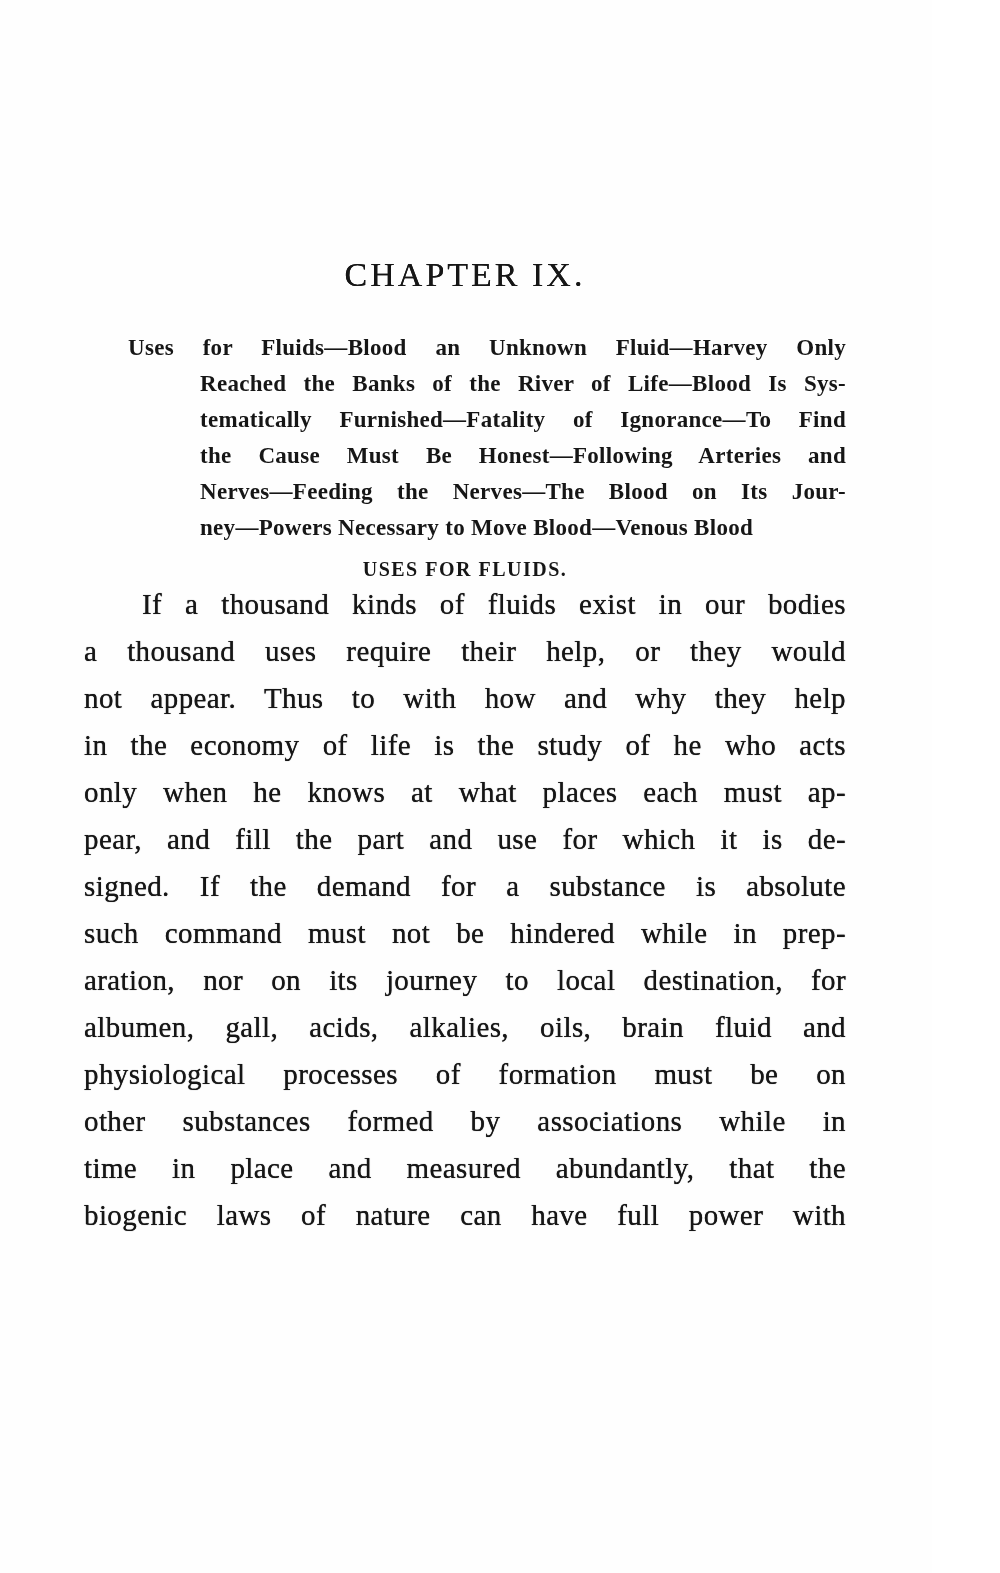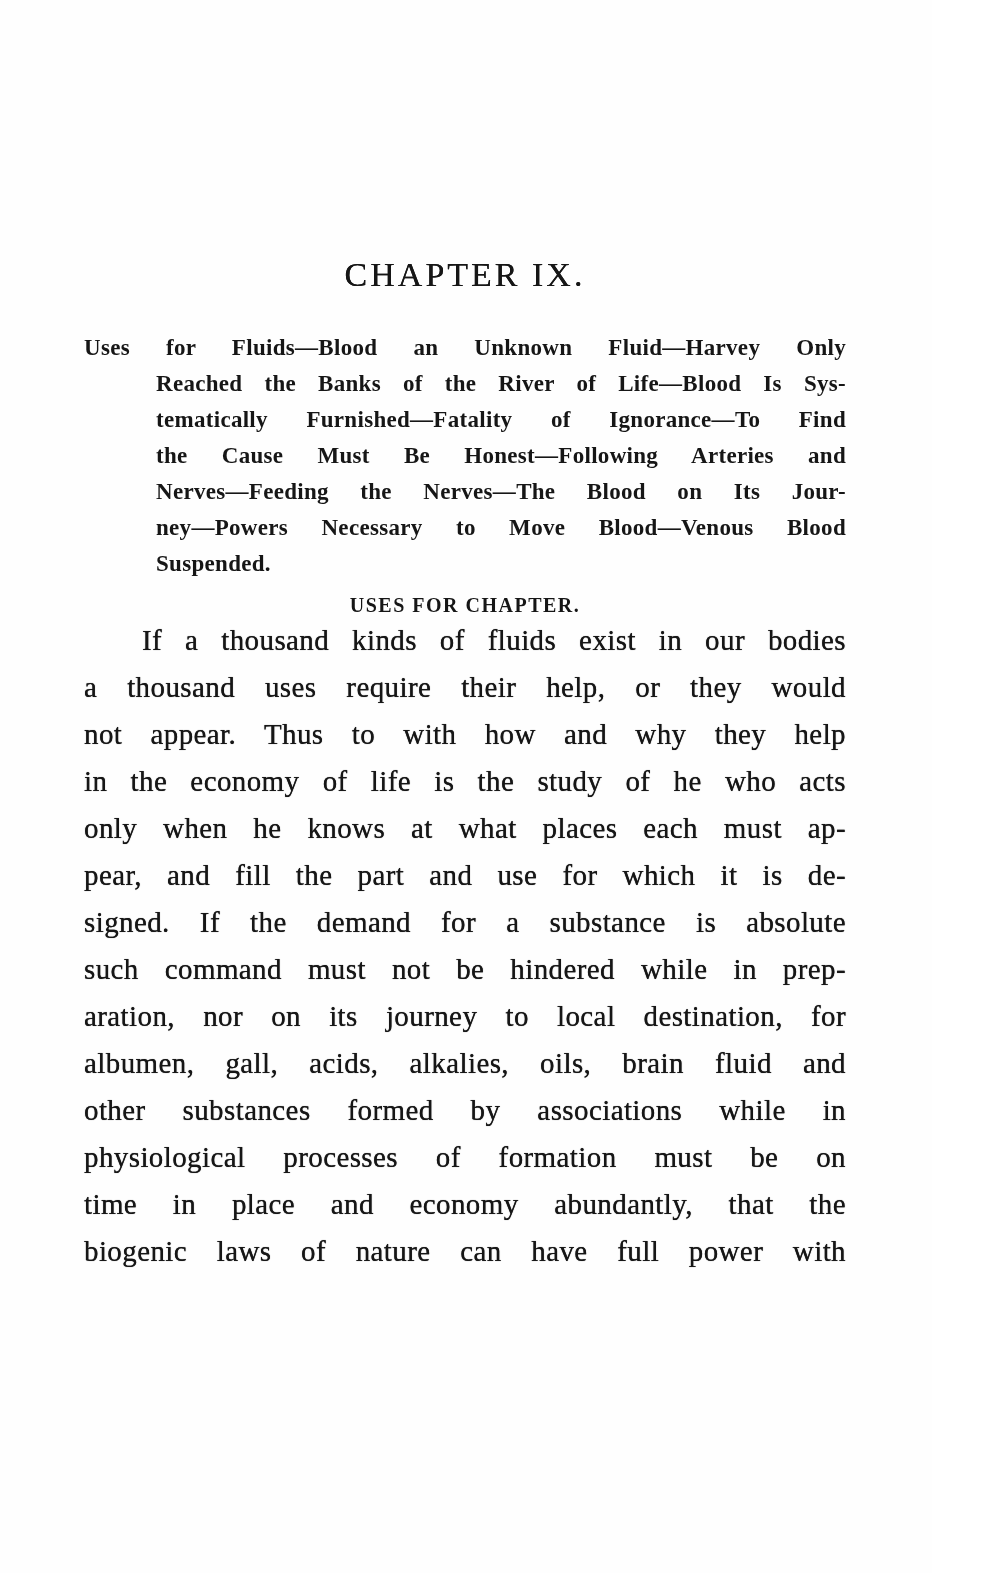--- a/index.html
+++ b/index.html
@@ -37,20 +37,21 @@
   }
   .synopsis {
     font-size: 23px;
     line-height: 36px;
     font-weight: bold;
     letter-spacing: 0.3px;
   }
   .synopsis .jline {
     text-align: justify;
     text-align-last: justify;
+    margin-left: 44px;
   }
   .synopsis .jline:not(:first-child) {
     padding-left: 72px;
   }
   .synopsis .jline:last-child {
     text-align-last: left;
   }
   .section-heading {
     text-align: center;
     font-size: 20px;
@@ -81,36 +82,35 @@
     <h1 class="chapter-heading">CHAPTER IX.</h1>
 
 
     <div class="synopsis">
         <div class="jline">Uses for Fluids—Blood an Unknown Fluid—Harvey Only</div>
         <div class="jline">Reached the Banks of the River of Life—Blood Is Sys-</div>
         <div class="jline">tematically Furnished—Fatality of Ignorance—To Find</div>
         <div class="jline">the Cause Must Be Honest—Following Arteries and</div>
         <div class="jline">Nerves—Feeding the Nerves—The Blood on Its Jour-</div>
         <div class="jline">ney—Powers Necessary to Move Blood—Venous Blood</div>
-        <div class="jline">Suspended.</div>
       </div>
 
-    <h3 class="section-heading">USES FOR CHAPTER.</h3>
+    <h3 class="section-heading">USES FOR FLUIDS.</h3>
 
     <div class="body-text">
         <div class="jline">If a thousand kinds of fluids exist in our bodies</div>
         <div class="jline">a thousand uses require their help, or they would</div>
         <div class="jline">not appear.  Thus to with how and why they help</div>
         <div class="jline">in the economy of life is the study of he who acts</div>
         <div class="jline">only when he knows at what places each must ap-</div>
         <div class="jline">pear, and fill the part and use for which it is de-</div>
         <div class="jline">signed.  If the demand for a substance is absolute</div>
         <div class="jline">such command must not be hindered while in prep-</div>
         <div class="jline">aration, nor on its journey to local destination, for</div>
         <div class="jline">albumen, gall, acids, alkalies, oils, brain fluid and</div>
+        <div class="jline">physiological processes of formation must be on</div>
         <div class="jline">other substances formed by associations while in</div>
-        <div class="jline">physiological processes of formation must be on</div>
-        <div class="jline">time in place and economy abundantly, that the</div>
+        <div class="jline">time in place and measured abundantly, that the</div>
         <div class="jline">biogenic laws of nature can have full power with</div>
       </div>
 
   </div>
 </div>
 
 </body></html>

